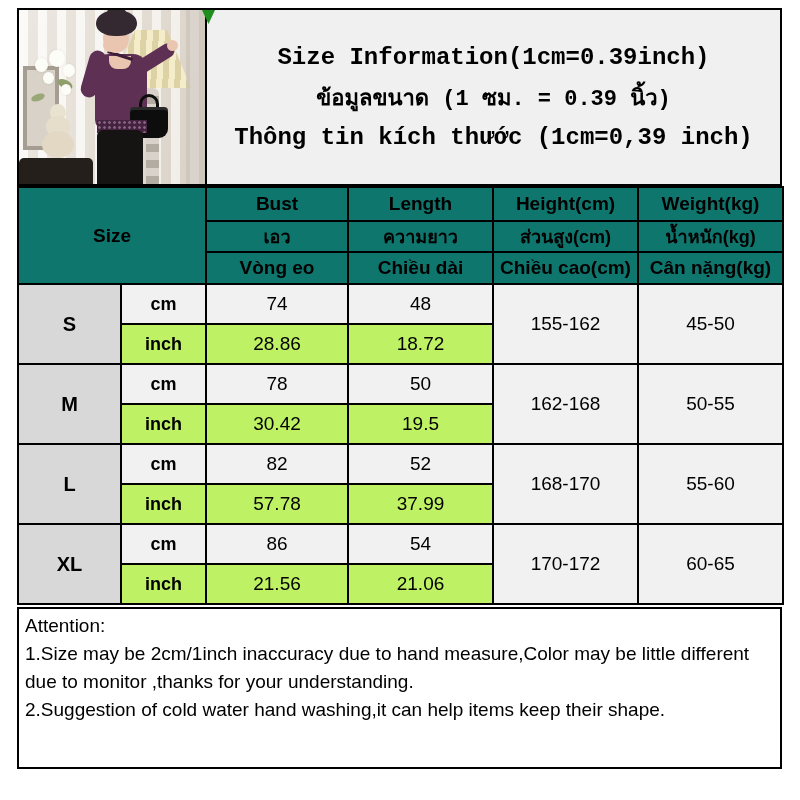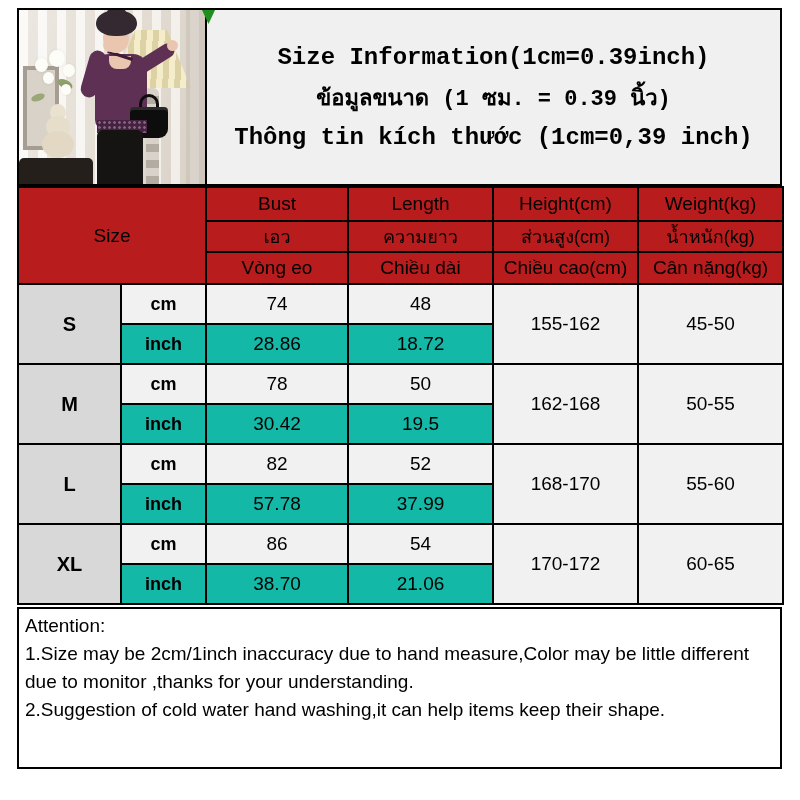--- a/index.html
+++ b/index.html
@@ -55,26 +55,26 @@
   .t-en { font-size:24px; font-weight:bold; }
   .t-th { font-size:22px; font-weight:bold; }
   .t-vi { font-size:24px; font-weight:bold; }
 
   
   table { border-collapse:collapse; table-layout:fixed; width:765px; }
   td { border:2px solid #000; text-align:center; vertical-align:middle; padding:0; overflow:hidden; }
   tr.hrow-en { height:34px; } tr.hrow-th { height:24px; } tr.hrow-vi { height:32px;margin-left:35px; }
   tr.row-cm, tr.row-inch { height:40px; }
   .size-head { background:#d8d8d8; font-size:38px; font-weight:bold; }
-  tr.hrow-en td, tr.hrow-th td, tr.hrow-vi td { background:#b91c1c; font-weight:normal; }
+  tr.hrow-en td, tr.hrow-th td, tr.hrow-vi td { background:#0f766e; font-weight:bold; }
   tr.hrow-en td { font-size:19px; }
   tr.hrow-th td { font-size:18px; }
   tr.hrow-vi td { font-size:19px; }
   tr.row-cm td { background:#f1f1f1; }
-  tr.row-inch td { background:#14b8a6;margin-top:24px; }
+  tr.row-inch td { background:#bef264;margin-top:24px; }
   td.size-label { background:#d8d8d8 !important; font-weight:bold; font-size:20px; }
   td.unit { font-weight:bold; font-size:18px; }
   td.val, td.range { font-size:19px; font-weight:normal; }
 
   
   .attention { border:2px solid #000; margin-top:2px; height:162px; padding:3px 6px;
     font-size:19px; line-height:28px; background:#fff; }
 </style>
 </head>
 <body>
@@ -201,21 +201,21 @@
       <tr class="row-cm">
         <td class="size-label" rowspan="2">XL</td>
         <td class="unit">cm</td>
         <td class="val">86</td>
         <td class="val">54</td>
         <td class="range" rowspan="2">170-172</td>
         <td class="range" rowspan="2">60-65</td>
       </tr>
       <tr class="row-inch">
         <td class="unit">inch</td>
-        <td class="val">38.70</td>
+        <td class="val">21.56</td>
         <td class="val">21.06</td>
       </tr>
     </tbody>
   </table>
 
   <div class="attention">
     <div>Attention:</div>
     <div>1.Size may be 2cm/1inch inaccuracy due to hand measure,Color may be little different</div>
     <div>due to monitor ,thanks for your understanding.</div>
     <div>2.Suggestion of cold water hand washing,it can help items keep their shape.</div>

